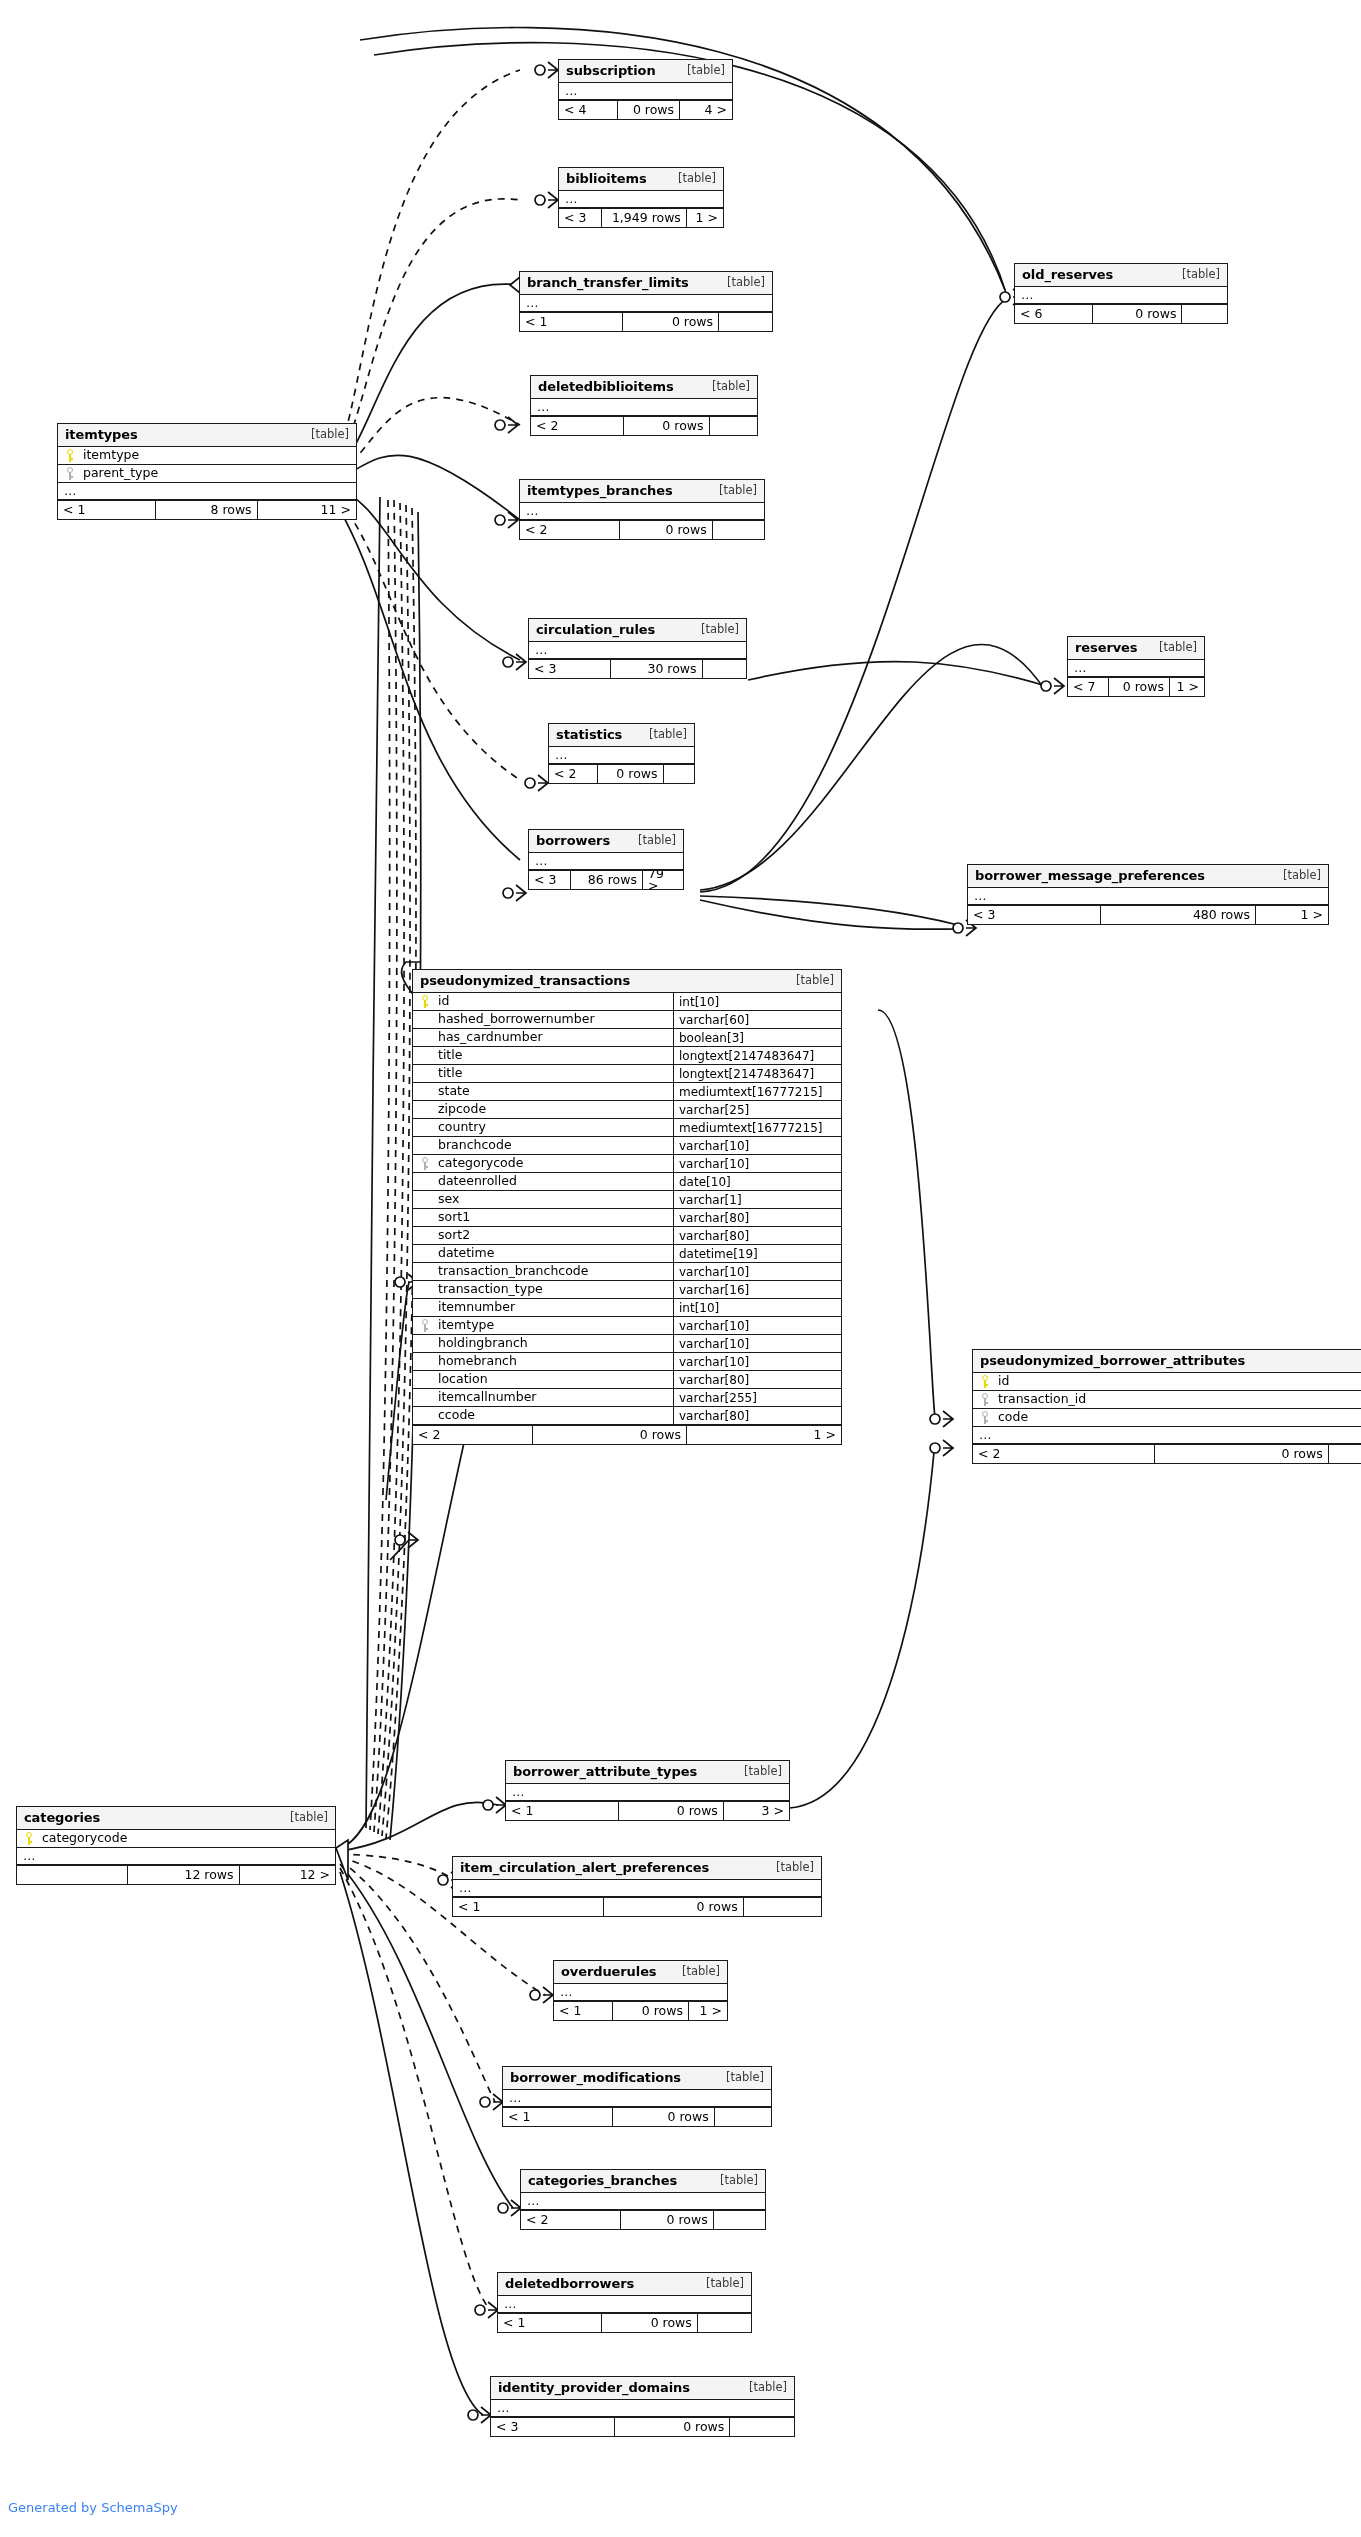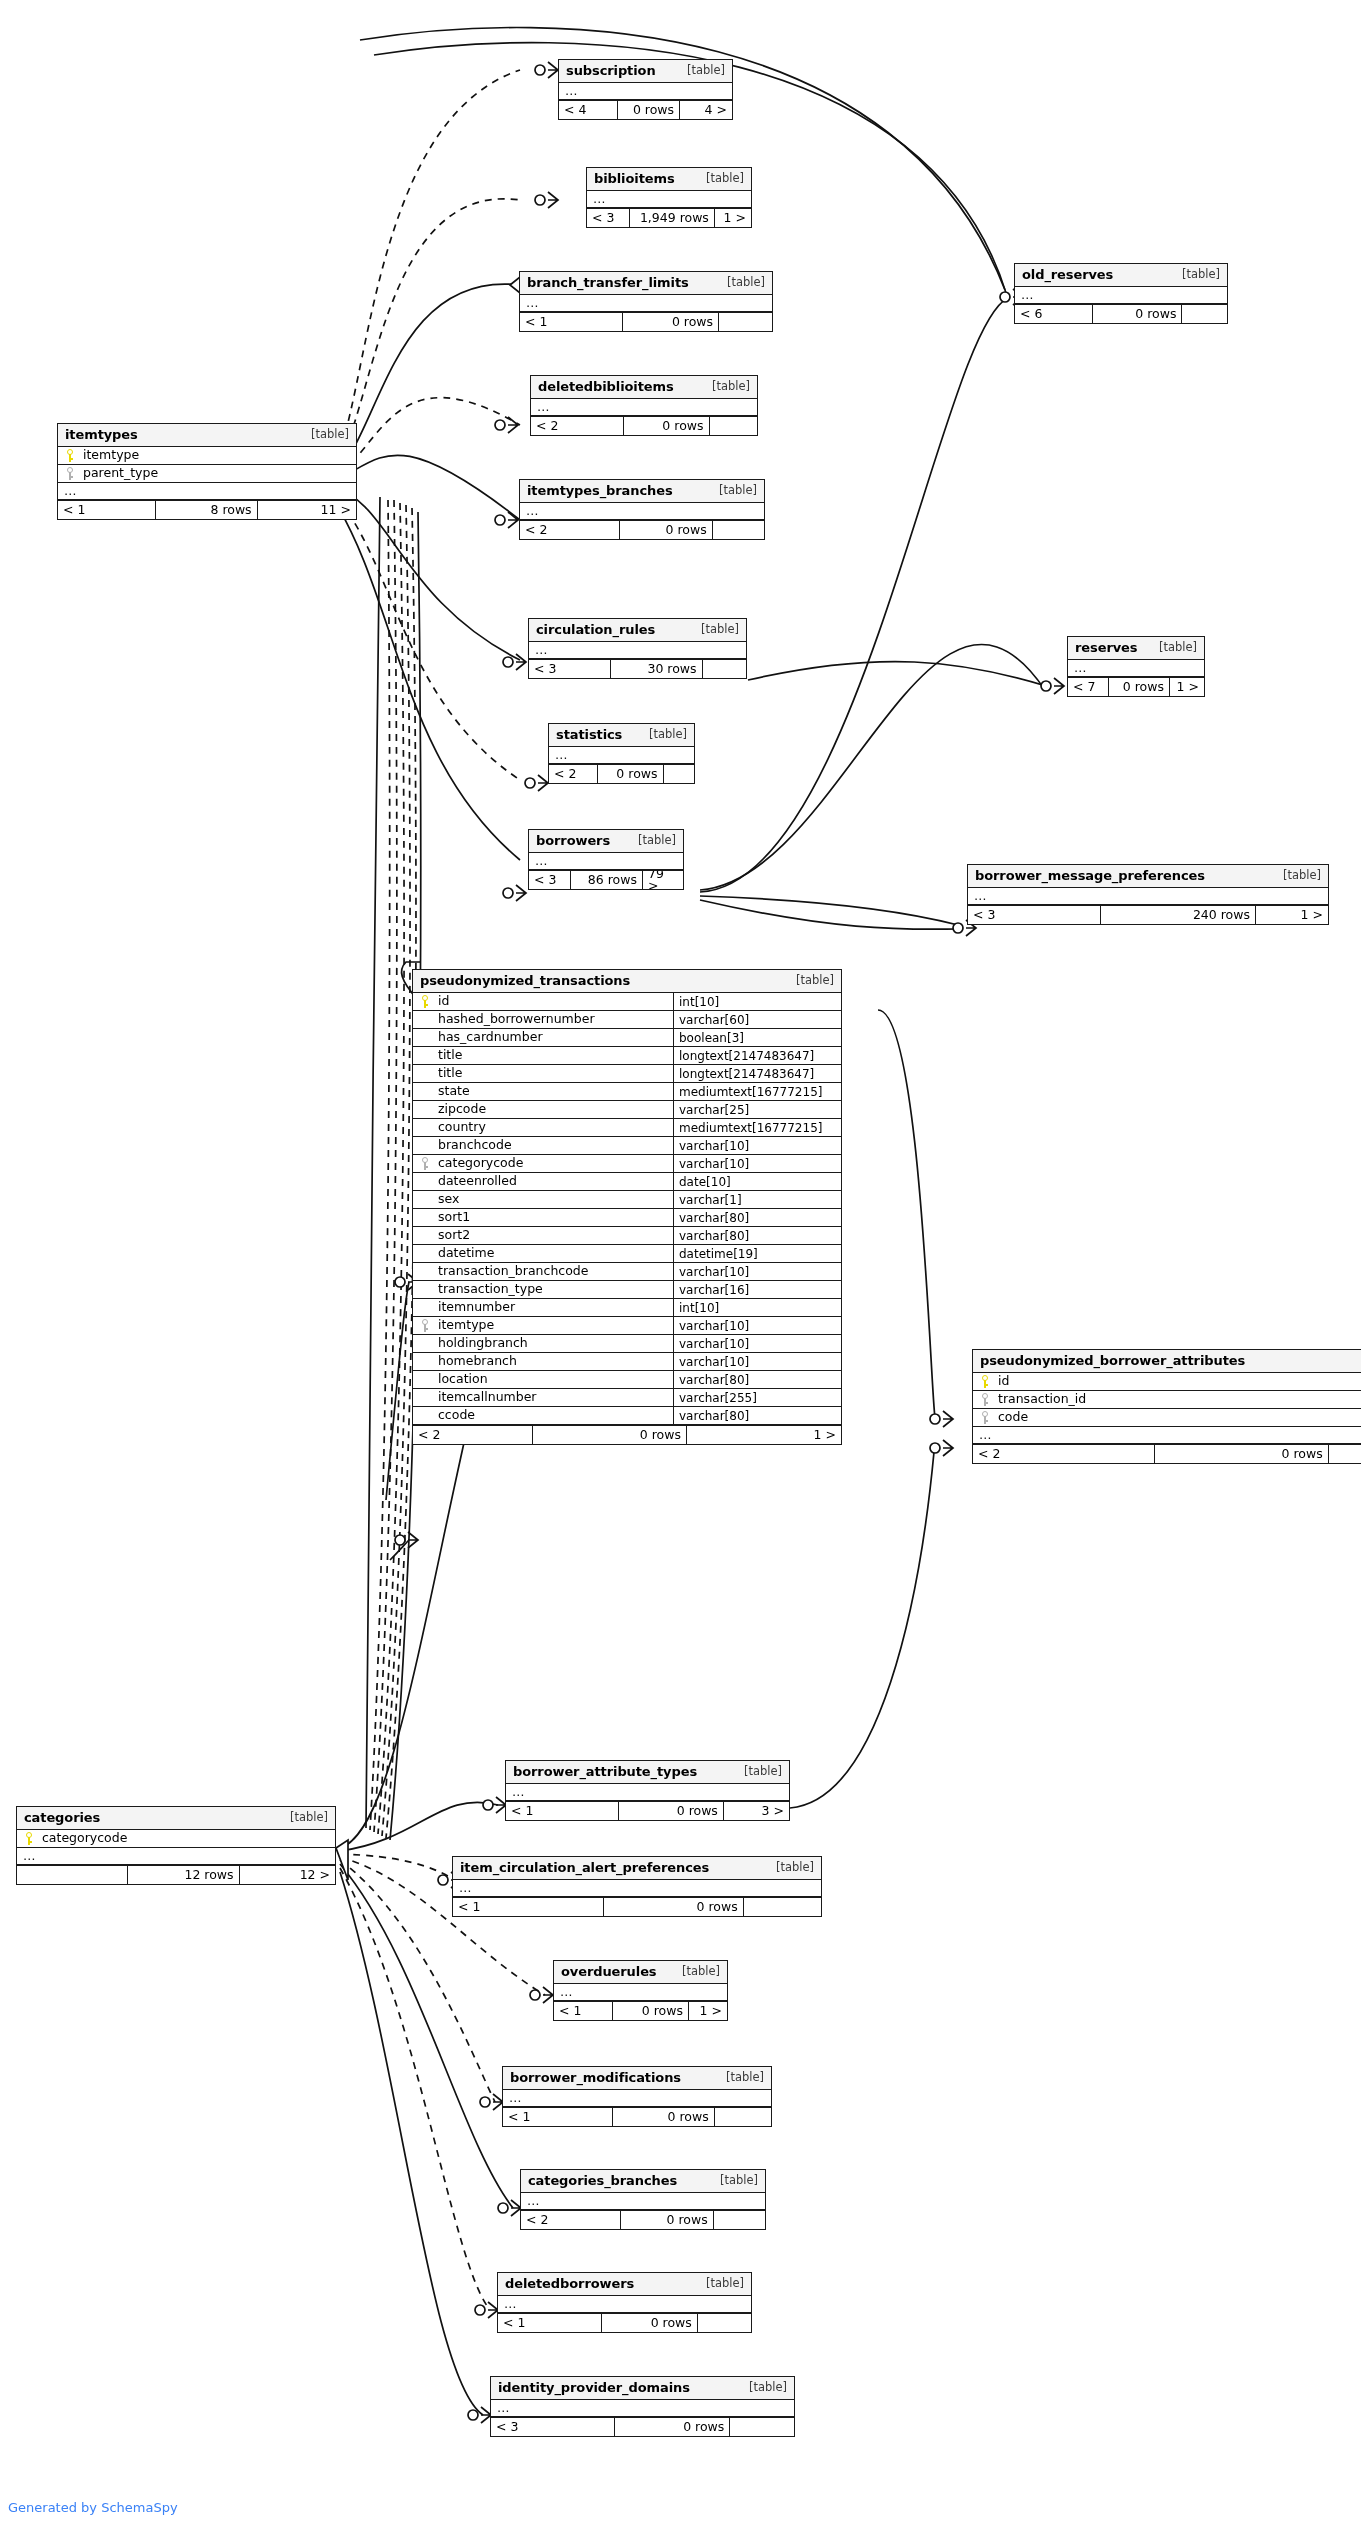--- a/index.html
+++ b/index.html
@@ -334,21 +334,21 @@
       <span class="ttag">[table]</span>
     </div>
     <div class="ellipsis-row">…</div>
     <div class="tfoot">
       <span class="fc l" style="width:34%">&lt; 4</span>
       <span class="fc r" style="width:36%">0 rows</span>
       <span class="fc r" style="width:30%">4 &gt;</span>
     </div>
   </div>
 
-  <div class="tnode" style="left:558px; top:167px; width:166px;margin-left:28px;">
+  <div class="tnode" style="left:558px; top:167px; width:166px;">
     <div class="thead">
       <span class="tname">biblioitems</span>
       <span class="ttag">[table]</span>
     </div>
     <div class="ellipsis-row">…</div>
     <div class="tfoot">
       <span class="fc l" style="width:26%">&lt; 3</span>
       <span class="fc r" style="width:52%">1,949 rows</span>
       <span class="fc r" style="width:22%">1 &gt;</span>
     </div>
@@ -459,21 +459,21 @@
   </div>
 
   <div class="tnode" style="left:967px; top:864px; width:362px;">
     <div class="thead">
       <span class="tname">borrower_message_preferences</span>
       <span class="ttag">[table]</span>
     </div>
     <div class="ellipsis-row">…</div>
     <div class="tfoot">
       <span class="fc l" style="width:37%">&lt; 3</span>
-      <span class="fc r" style="width:43%">240 rows</span>
+      <span class="fc r" style="width:43%">480 rows</span>
       <span class="fc r" style="width:20%">1 &gt;</span>
     </div>
   </div>
 
   <div class="tnode" style="left:412px; top:969px; width:430px;">
     <div class="thead">
       <span class="tname">pseudonymized_transactions</span>
       <span class="ttag">[table]</span>
     </div>
 

